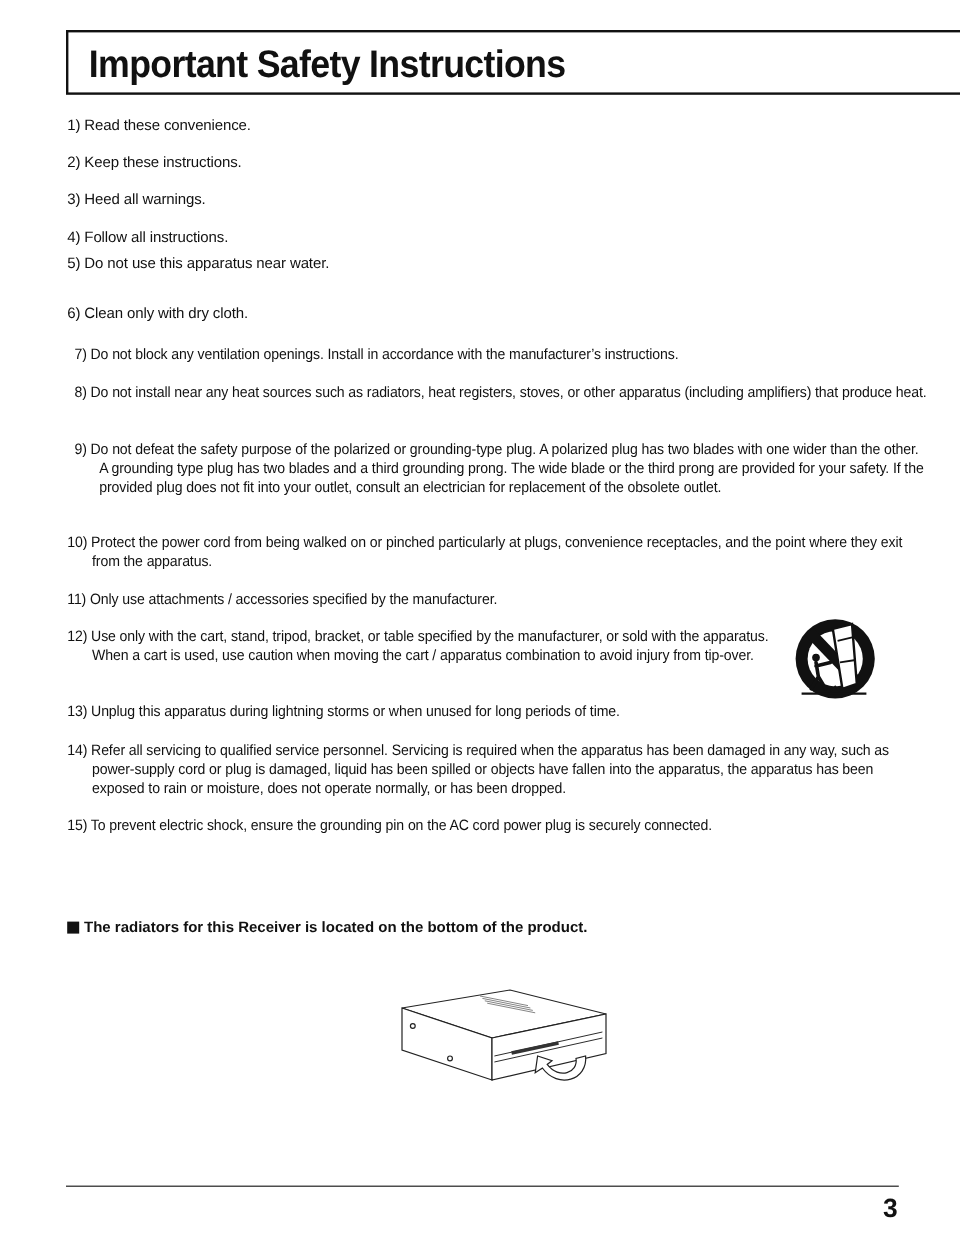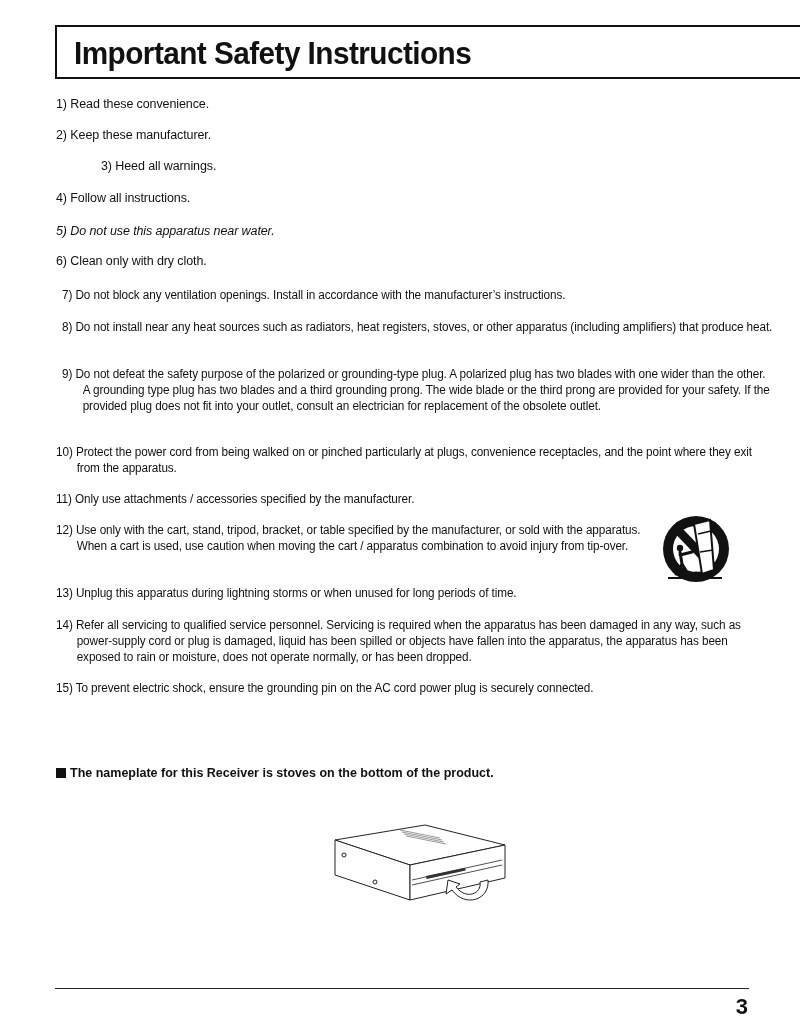--- a/index.html
+++ b/index.html
@@ -46,29 +46,29 @@
 <body>
 
 <div class="title-box">
   <div class="title-text">Important Safety Instructions</div>
 </div>
 
 <div class="item" style="top:96px;">
   <span class="num">1)</span> <span>Read these convenience.</span>
 </div>
 <div class="item" style="top:127px;">
-  <span class="num">2)</span> <span>Keep these manufacturer.</span>
+  <span class="num">2)</span> <span>Keep these instructions.</span>
 </div>
-<div class="item" style="top:158px;margin-left:45px;">
+<div class="item" style="top:158px;">
   <span class="num">3)</span> <span>Heed all warnings.</span>
 </div>
 <div class="item" style="top:190px;">
   <span class="num">4)</span> <span>Follow all instructions.</span>
 </div>
-<div class="item" style="top:223px;font-style:italic;">
+<div class="item" style="top:211px;">
   <span class="num">5)</span> <span>Do not use this apparatus near water.</span>
 </div>
 <div class="item" style="top:253px;text-align:right;">
   <span class="num">6)</span> <span>Clean only with dry cloth.</span>
 </div>
 
 <div class="item cond hang" style="top:287px; left:62px; width:730px;">
   <span>7)</span> <span>Do not block any ventilation openings. Install in accordance with the manufacturer’s instructions.</span>
 </div>
 <div class="item cond hang" style="top:319px; left:62px; width:735px;">
@@ -106,21 +106,21 @@
   <line x1="42" y1="40" x2="55" y2="38" stroke="#111" stroke-width="1.5"></line>
 
   <circle cx="22" cy="36" r="3.2" fill="#111"></circle>
   <path d="M22 40 L24 52 L18 62 M24 52 L30 62 M22 43 L34 40" stroke="#111" stroke-width="3" fill="none" stroke-linecap="round"></path>
   <line x1="10" y1="66" x2="64" y2="66" stroke="#111" stroke-width="2"></line>
   <path d="M34 64 L38 60 L42 64" stroke="#111" stroke-width="1.5" fill="none"></path>
 </svg>
 
 <div class="note">
   <span class="square"></span>
-  <span>The nameplate for this Receiver is stoves on the bottom of the product.</span>
+  <span>The radiators for this Receiver is located on the bottom of the product.</span>
 </div>
 
 <svg class="receiver-img" viewBox="0 0 180 90">
 
   <polygon points="5,20 95,5 175,25 80,45" fill="#fff" stroke="#222" stroke-width="1"></polygon>
 
   <g stroke="#555" stroke-width="0.6">
     <line x1="70" y1="10" x2="110" y2="18"></line>
     <line x1="72" y1="12" x2="112" y2="20"></line>
     <line x1="74" y1="14" x2="114" y2="22"></line>

